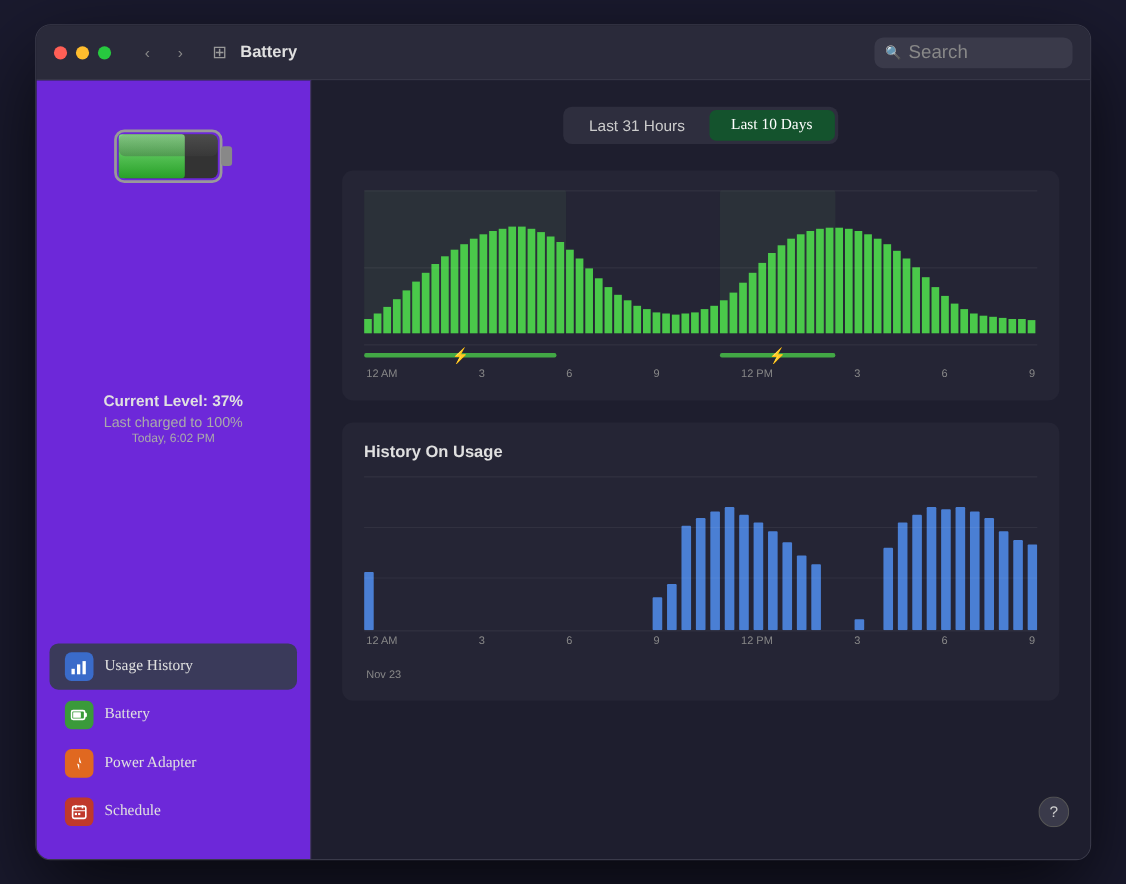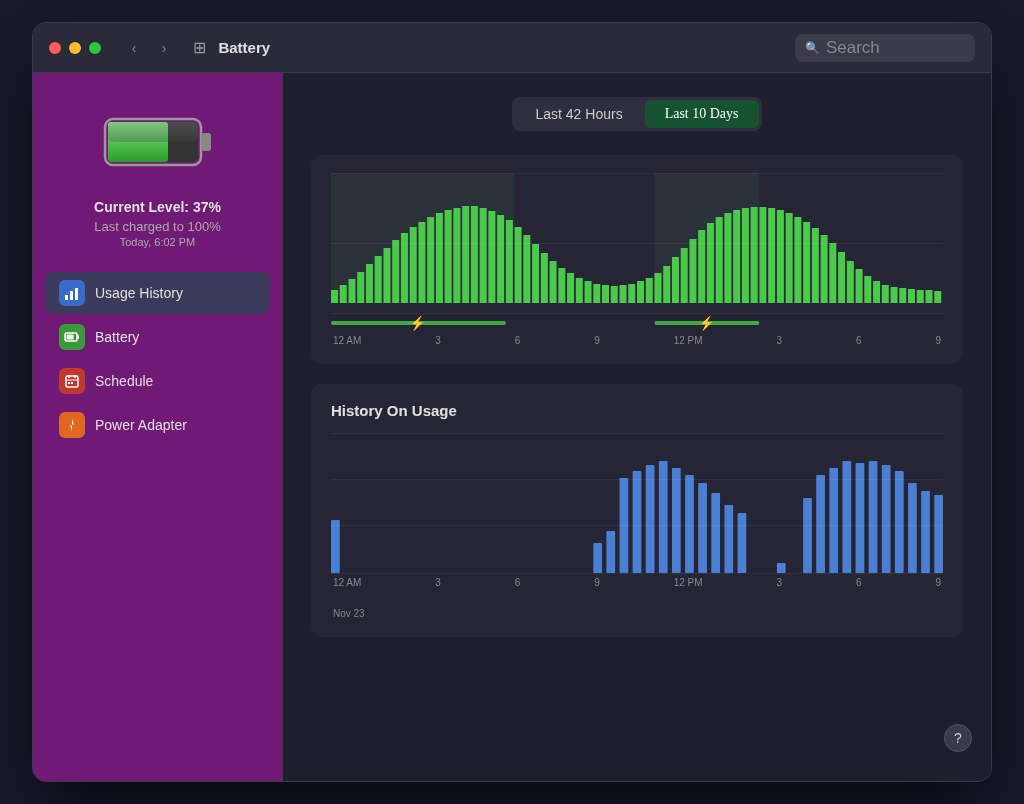--- a/index.html
+++ b/index.html
@@ -114,27 +114,28 @@
     
     .main-content {
       display: flex;
       flex: 1;
       overflow: hidden;
     }
 
     
     .sidebar {
       width: 250px;
-      background: #701a75;
+      background: #6d28d9;
       padding: 20px 0;
       display: flex;
       flex-direction: column;
       align-items: center;
       border-right: 1px solid #3a3a4a;
       flex-shrink: 0;
+      justify-content: space-between;
     }
 
     .battery-icon-container {
       margin: 20px 0 24px;
     }
 
     .battery-info {
       text-align: center;
       margin-bottom: 24px;
     }
@@ -153,20 +154,21 @@
     }
 
     .battery-time {
       color: #aaa;
       font-size: 11px;
     }
 
     .sidebar-nav {
       width: 100%;
       padding: 0 12px;
+      font-family: Liberation Serif, serif;
     }
 
     .sidebar-item {
       display: flex;
       align-items: center;
       gap: 10px;
       padding: 8px 14px;
       border-radius: 8px;
       cursor: pointer;
       margin-bottom: 2px;
@@ -395,48 +397,48 @@
           <div class="sidebar-item-icon icon-battery">
             <svg width="16" height="16" viewBox="0 0 16 16">
                 <rect x="1" y="4" width="12" height="8" rx="1.5" fill="none" stroke="white" stroke-width="1.5"></rect>
                 <rect x="13" y="6" width="2" height="4" rx="1" fill="white"></rect>
                 <rect x="2.5" y="5.5" width="7" height="5" rx="0.5" fill="white"></rect>
               </svg>
           </div>
           <span class="sidebar-item-label">Battery</span>
         </div>
         <div class="sidebar-item">
+          <div class="sidebar-item-icon icon-power">
+            <svg width="16" height="16" viewBox="0 0 16 16">
+                <polygon points="8,2 10,8 8,7 8,14 6,8 8,9" fill="white"></polygon>
+              </svg>
+          </div>
+          <span class="sidebar-item-label">Power Adapter</span>
+        </div>
+        <div class="sidebar-item">
           <div class="sidebar-item-icon icon-schedule">
             <svg width="16" height="16" viewBox="0 0 16 16">
                 <rect x="2" y="3" width="12" height="11" rx="1.5" fill="none" stroke="white" stroke-width="1.5"></rect>
                 <line x1="5" y1="2" x2="5" y2="5" stroke="white" stroke-width="1.5"></line>
                 <line x1="11" y1="2" x2="11" y2="5" stroke="white" stroke-width="1.5"></line>
                 <line x1="2" y1="7" x2="14" y2="7" stroke="white" stroke-width="1"></line>
                 <rect x="4" y="9" width="2" height="2" fill="white"></rect>
                 <rect x="7" y="9" width="2" height="2" fill="white"></rect>
               </svg>
           </div>
           <span class="sidebar-item-label">Schedule</span>
         </div>
-        <div class="sidebar-item">
-          <div class="sidebar-item-icon icon-power">
-            <svg width="16" height="16" viewBox="0 0 16 16">
-                <polygon points="8,2 10,8 8,7 8,14 6,8 8,9" fill="white"></polygon>
-              </svg>
-          </div>
-          <span class="sidebar-item-label">Power Adapter</span>
-        </div>
       </div>
     </div>
 
     <div class="right-panel">
 
       <div class="tabs-container">
         <div class="tab-group">
-          <button class="tab-btn">Last 42 Hours</button>
+          <button class="tab-btn">Last 31 Hours</button>
           <button class="tab-btn active">Last 10 Days</button>
         </div>
       </div>
 
       <div class="chart-section">
         <div class="chart-wrapper">
           <div class="chart-area">
             <div style="position:relative; height:140px;">
               
               <div class="grid-lines">

